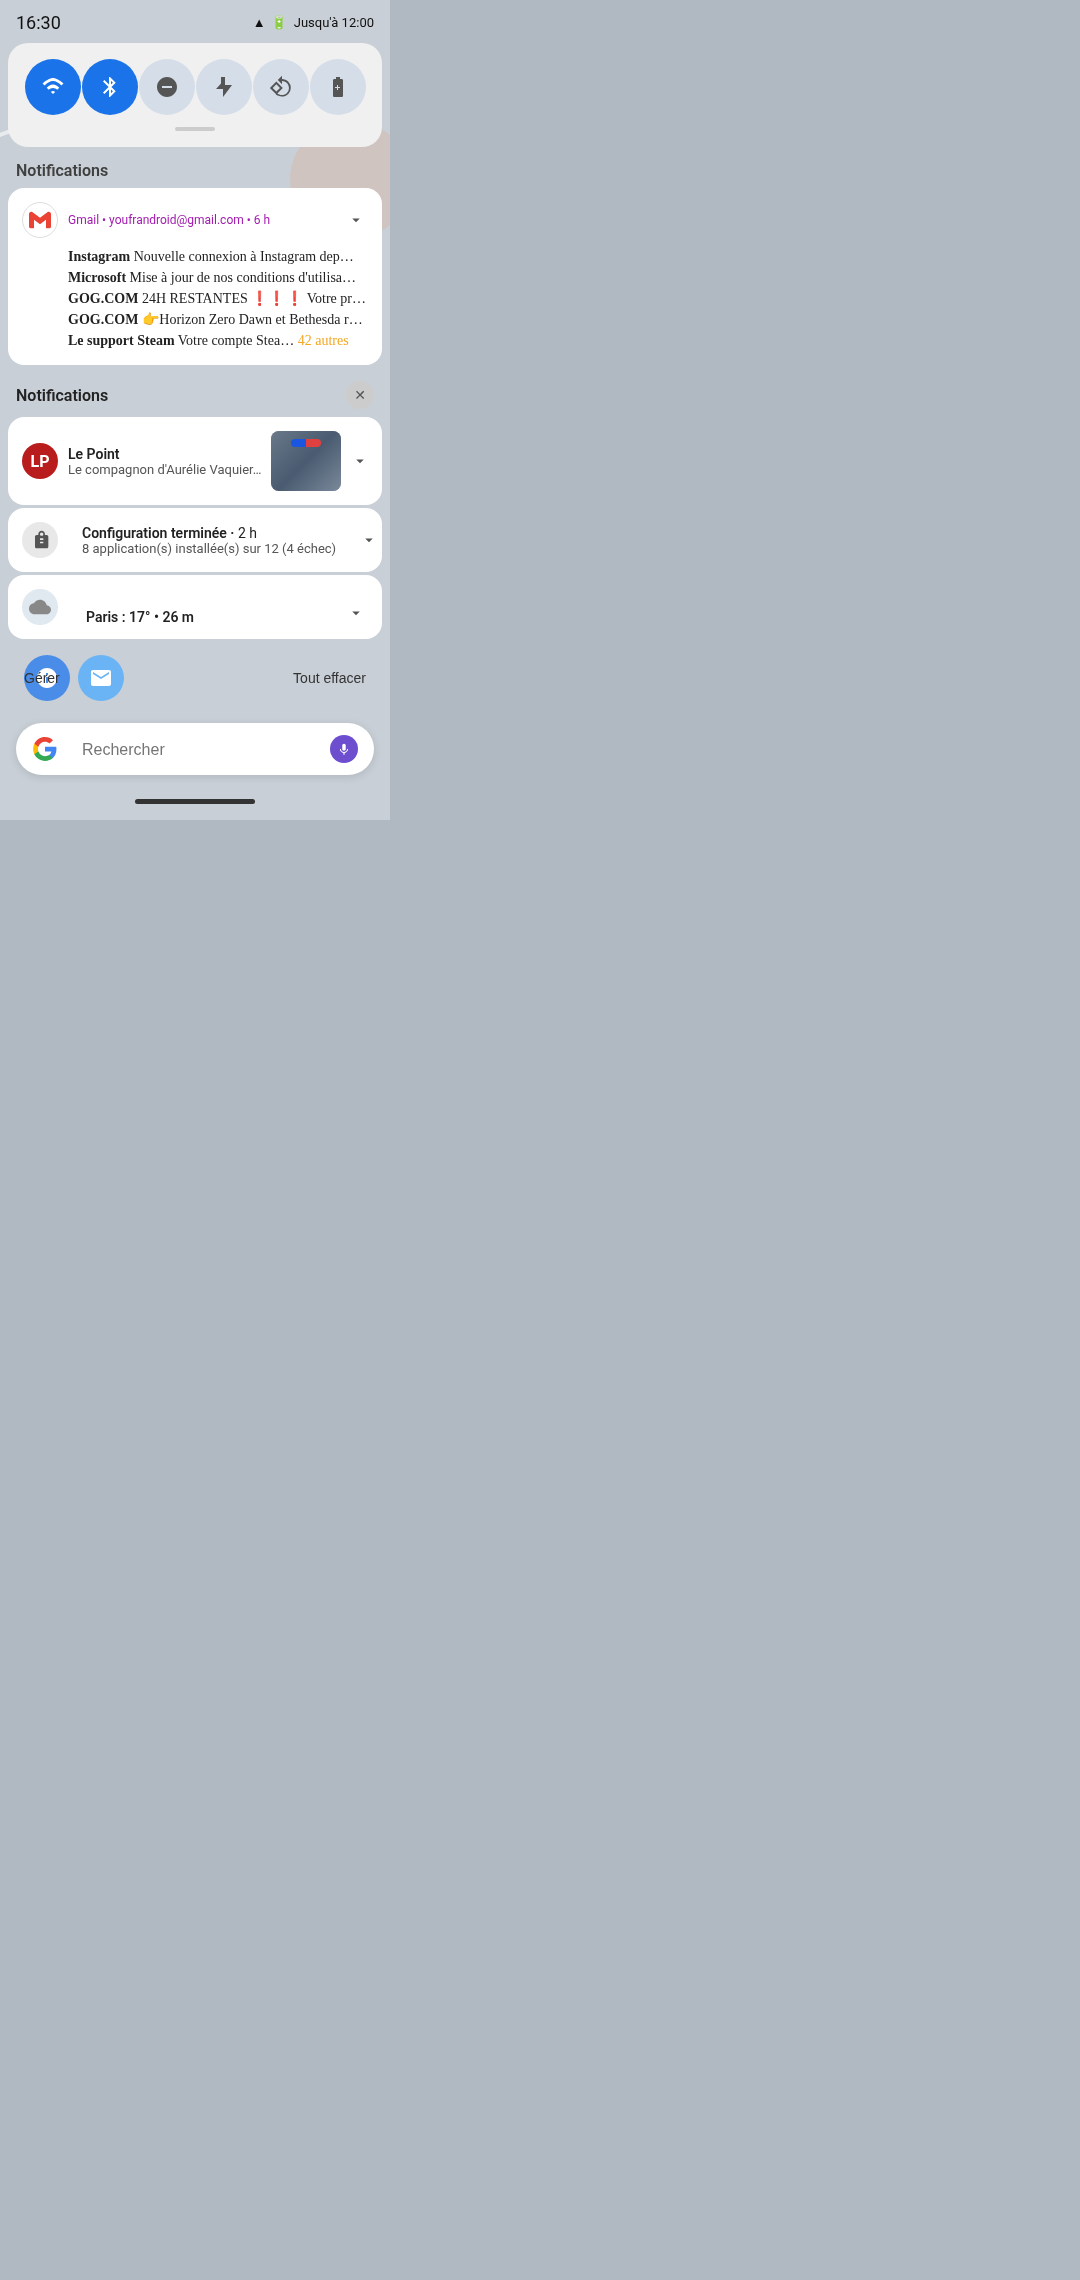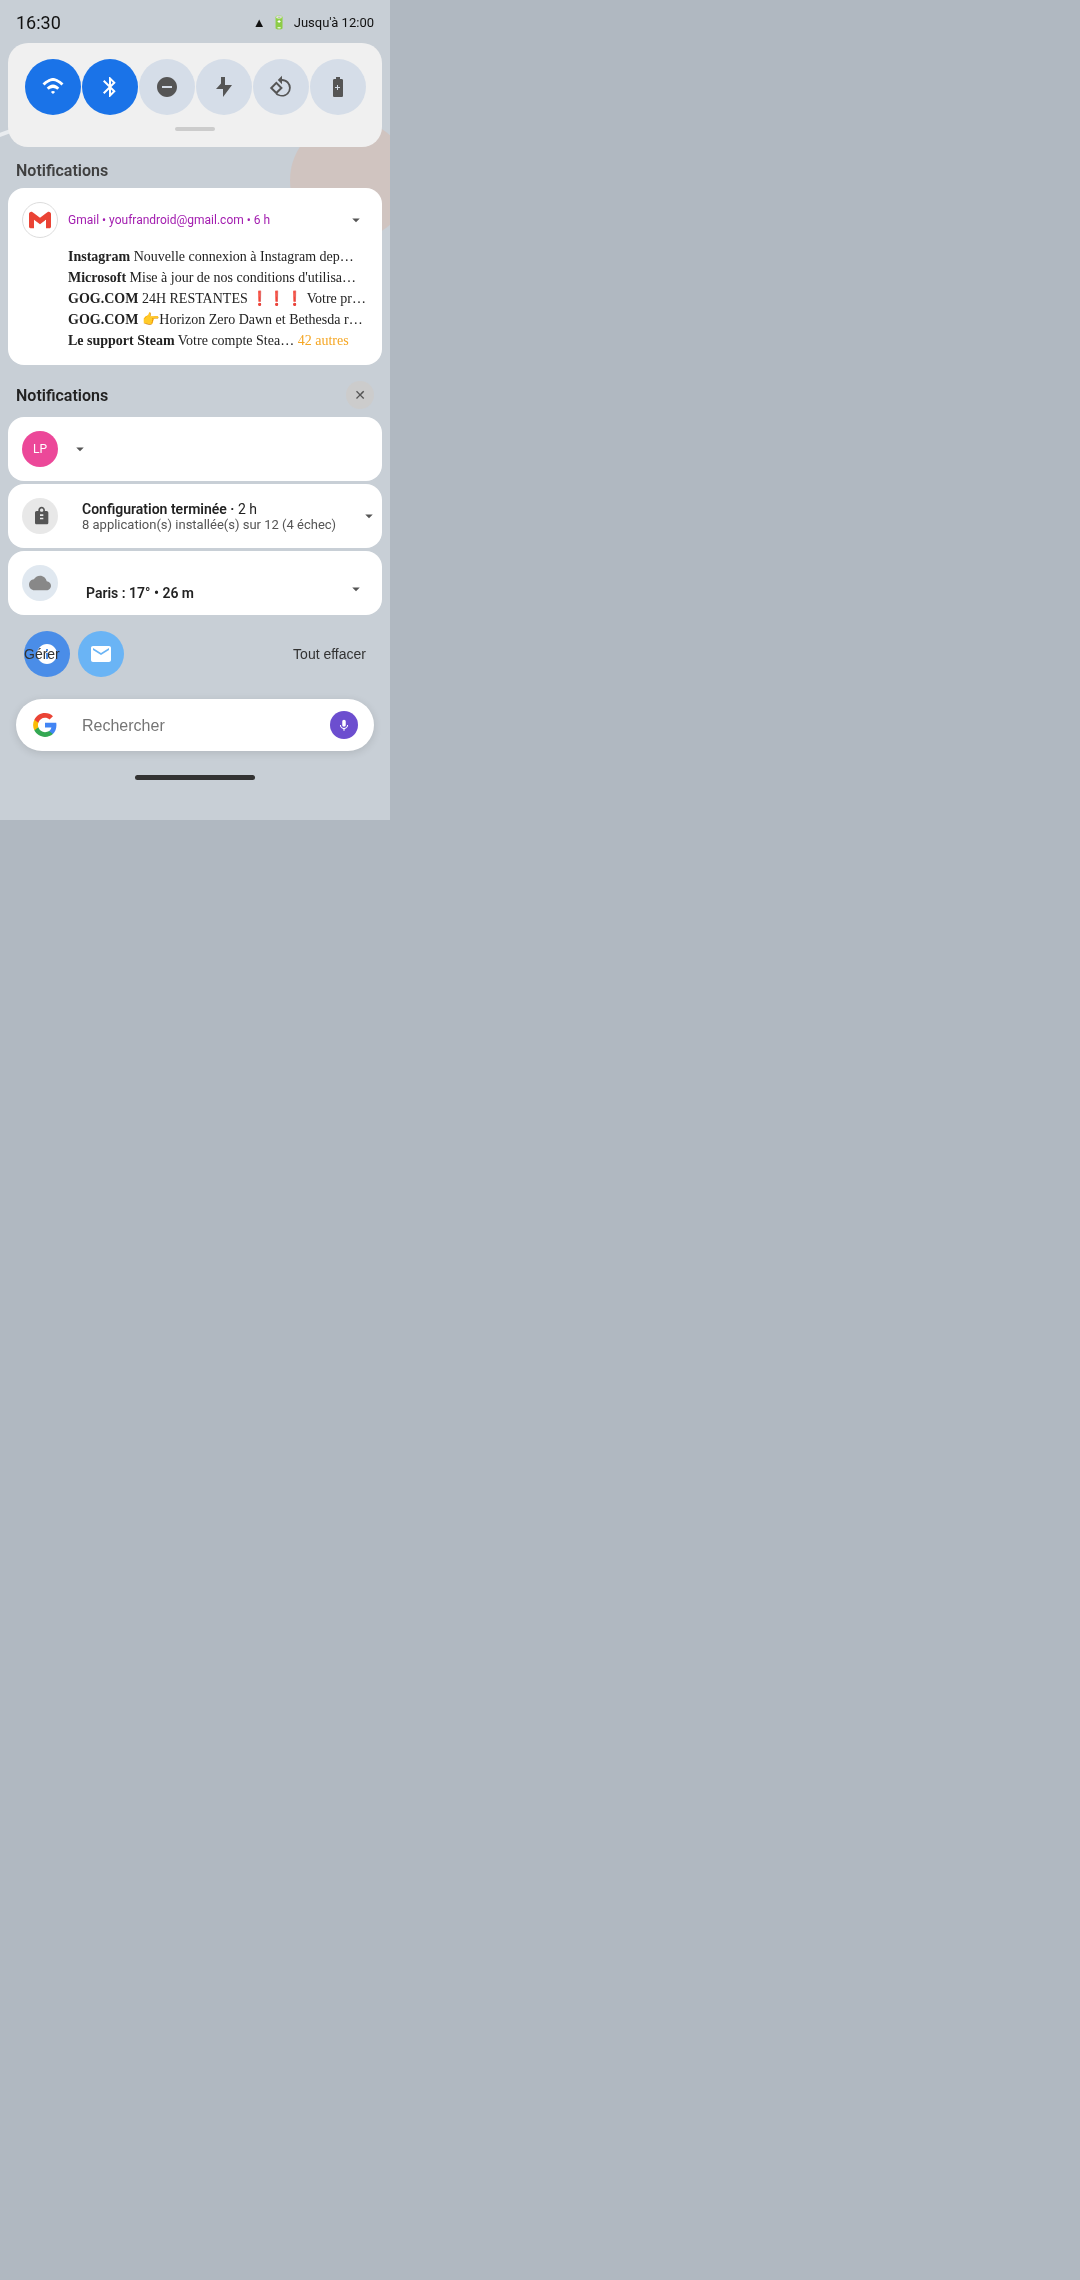--- a/index.html
+++ b/index.html
@@ -165,24 +165,24 @@
       font-weight: bold;
       flex-shrink: 0;
     }
 
     .notif-app-icon.gmail {
       background: #fff;
       border: 1.5px solid #ddd;
     }
 
     .notif-app-icon.lepoint {
-      background: #ec4899;
+      background: #b91c1c;
       color: #fff;
-      font-size: 12px;
-      font-weight: 400;
+      font-size: 16px;
+      font-weight: 700;
     }
 
     .notif-app-icon.config {
       background: #e8e8e8;
       color: #555;
     }
 
     .notif-app-icon.weather {
       background: #e0e8f0;
       color: #555;
@@ -493,20 +493,31 @@
 </div>
 
 <div class="silencieuses-row">
   <span class="silencieuses-label">Notifications</span>
   <div class="close-btn">✕</div>
 </div>
 
 <div class="notif-card">
   <div style="display:flex; align-items:center; gap:10px;">
     <div class="notif-app-icon lepoint">LP</div>
+    <div class="notif-card-img" style="flex:1; display:flex; align-items:center; gap:10px;">
+      <div class="notif-single-text">
+        <div class="notif-title">Le Point</div>
+        <div class="notif-sub">Le compagnon d'Aurélie Vaquier…</div>
+      </div>
+      <div class="notif-thumbnail">
+        <div class="thumb-inner">
+          <div class="thumb-lights"></div>
+        </div>
+      </div>
+    </div>
     <div class="notif-expand">
       <svg width="18" height="18" viewBox="0 0 24 24" fill="#555">
           <path d="M7 10l5 5 5-5z"></path>
         </svg>
     </div>
   </div>
 </div>
 
 <div class="card-divider"></div>
 

